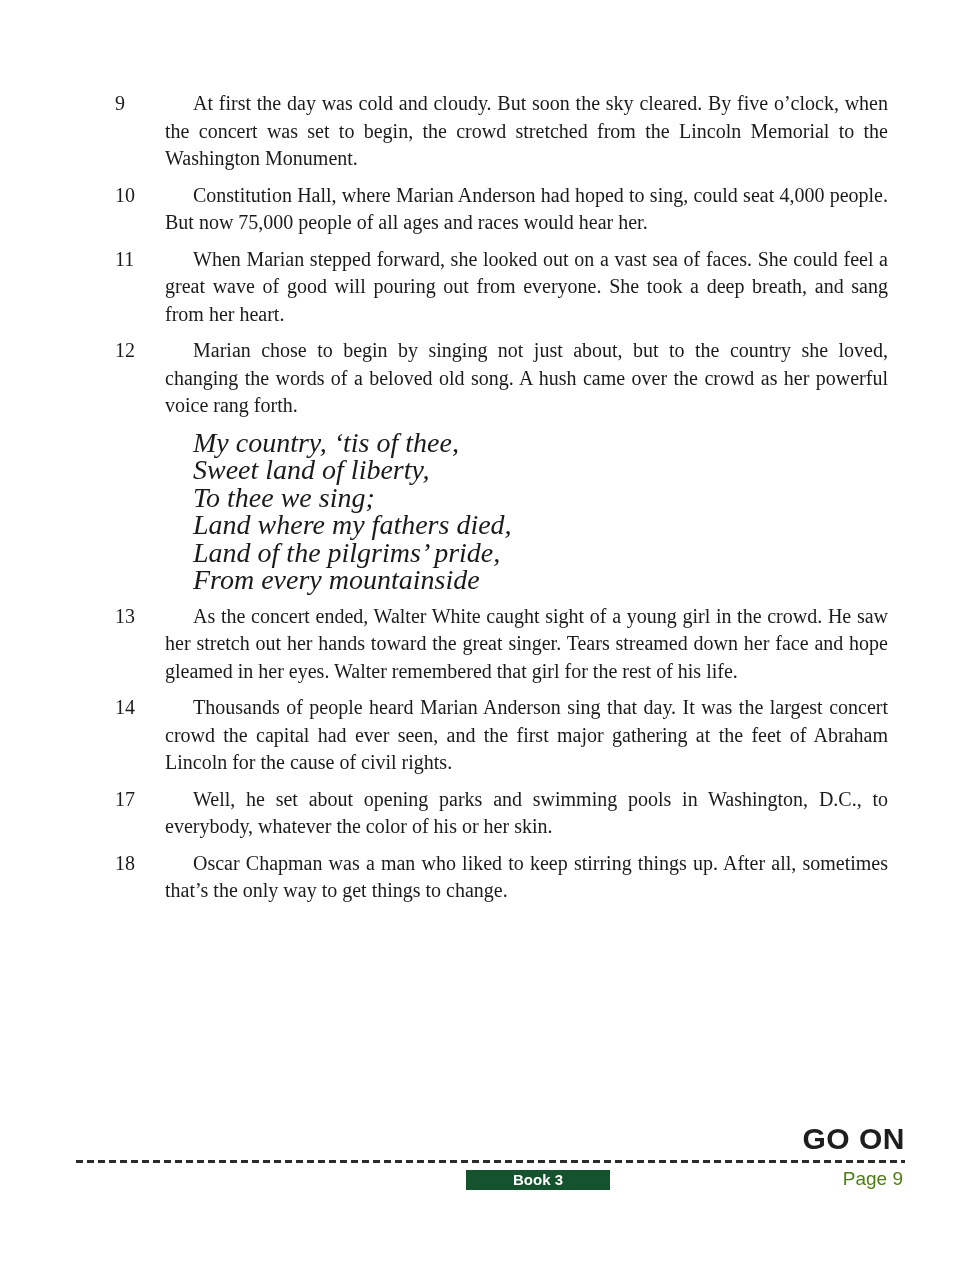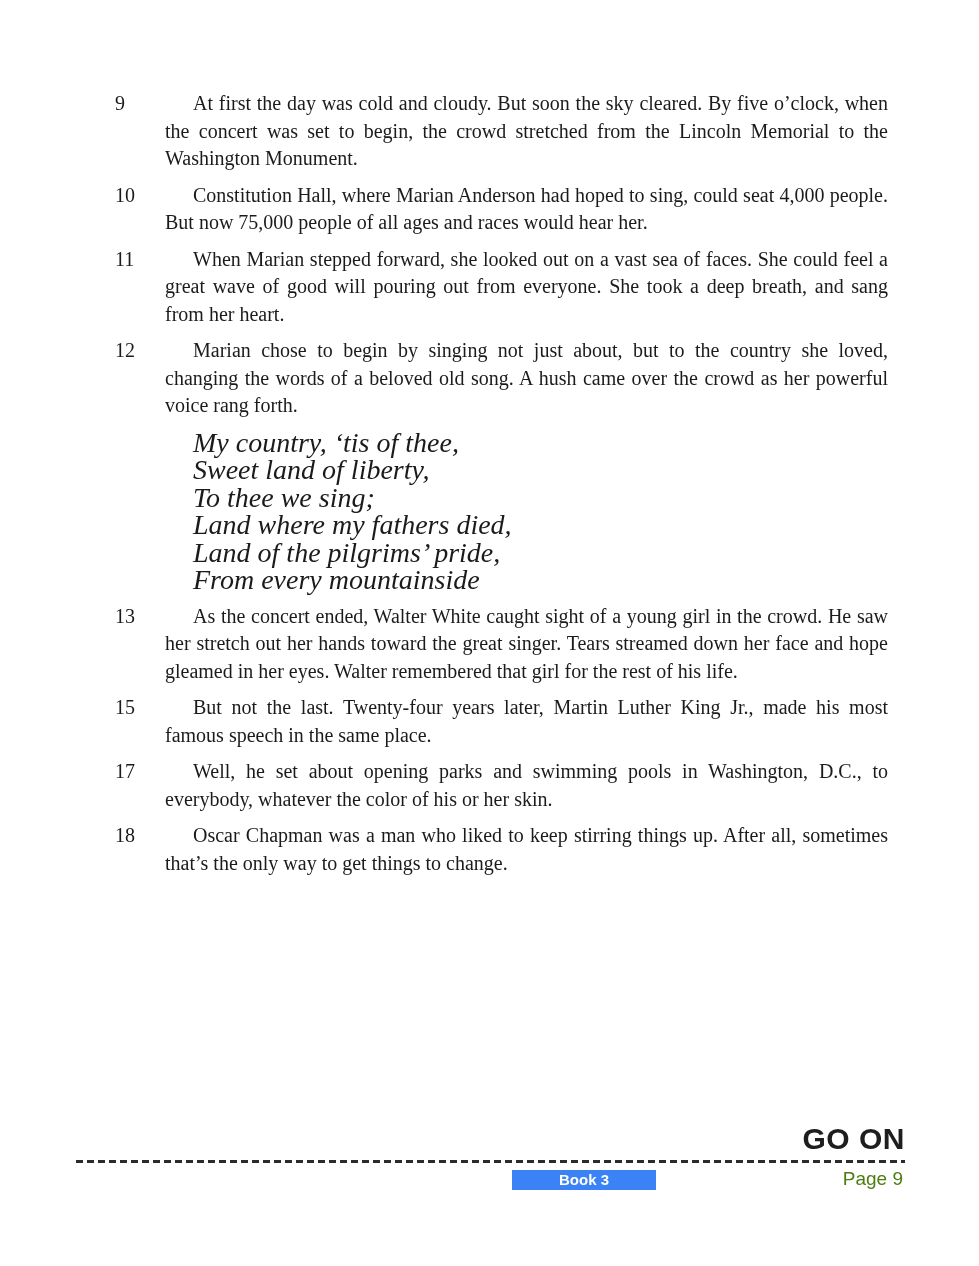--- a/index.html
+++ b/index.html
@@ -65,28 +65,27 @@
     width: 829px;
     height: 3px;
     background: repeating-linear-gradient(90deg, #2b2b2b 0px, #2b2b2b 7px, transparent 7px, transparent 11px);
   }
   .book-badge {
     position: absolute;
     top: 1170px;
     left: 466px;
     width: 144px;
     height: 20px;
-    background: #3b82f6;
+    background: #14532d;
     color: #ffffff;
     font-family: "Liberation Sans", sans-serif;
     font-weight: bold;
     font-size: 15px;
     line-height: 20px;
     text-align: center;
-    margin-left: 46px;
   }
   .page-num {
     position: absolute;
     top: 1167px;
     right: 76px;
     font-family: "Liberation Sans", sans-serif;
     font-size: 19px;
     line-height: 24px;
     color: #4d7c0f;
   }
@@ -124,25 +123,25 @@
       <div class="poem-line">Land where my fathers died,</div>
       <div class="poem-line">Land of the pilgrims’ pride,</div>
       <div class="poem-line">From every mountainside</div>
     </div>
 
     <div class="para">
       <span class="num">13</span>
       <span class="body">As the concert ended, Walter White caught sight of a young girl in the crowd. He saw her stretch out her hands toward the great singer. Tears streamed down her face and hope gleamed in her eyes. Walter remembered that girl for the rest of his life.</span>
     </div>
 
+    <div class="para">
+      <span class="num">14</span>
+      <span class="body">Thousands of people heard Marian Anderson sing that day. It was the largest concert crowd the capital had ever seen, and the first major gathering at the feet of Abraham Lincoln for the cause of civil rights.</span>
+    </div>
 
-    <div class="para">
-      <span class="num">15</span>
-      <span class="body">But not the last. Twenty-four years later, Martin Luther King Jr., made his most famous speech in the same place.</span>
-    </div>
 
 
     <div class="para">
       <span class="num">17</span>
       <span class="body">Well, he set about opening parks and swimming pools in Washington, D.C., to everybody, whatever the color of his or her skin.</span>
     </div>
 
     <div class="para">
       <span class="num">18</span>
       <span class="body">Oscar Chapman was a man who liked to keep stirring things up. After all, sometimes that’s the only way to get things to change.</span>

